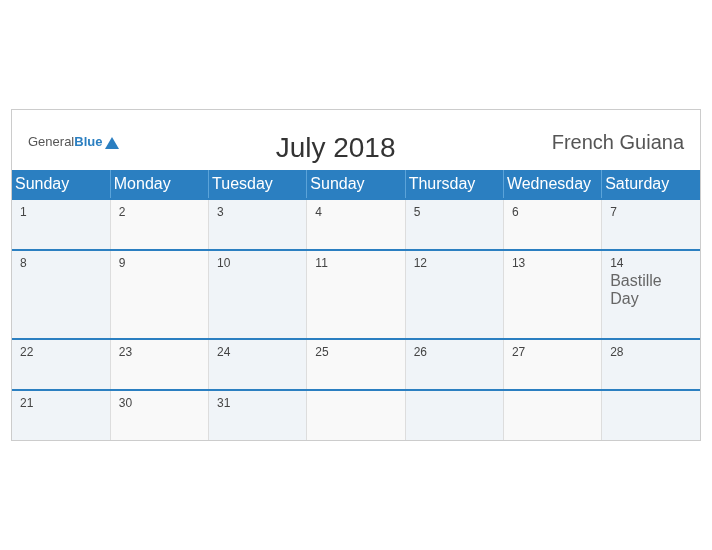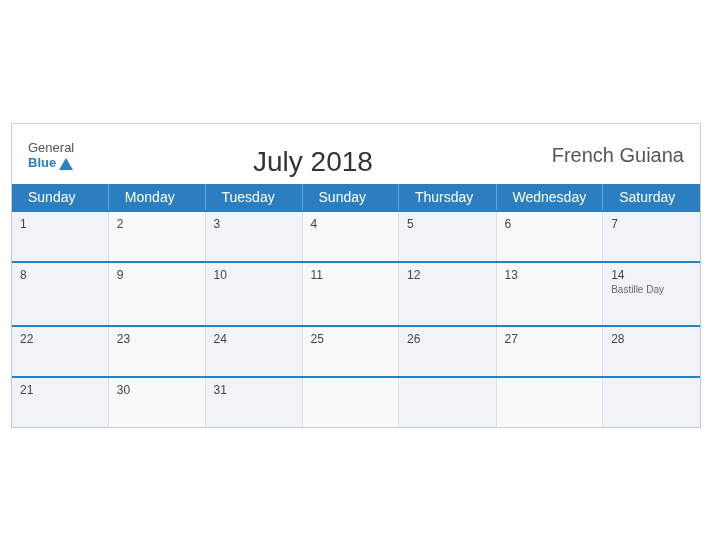--- a/index.html
+++ b/index.html
@@ -22,21 +22,21 @@
 
     .calendar-header {
       display: flex;
       align-items: center;
       justify-content: space-between;
       padding: 10px 16px 6px 16px;
     }
 
     .logo {
       display: flex;
-      flex-direction: column;
+      flex-direction: row;
       line-height: 1.1;
     }
 
     .logo-general {
       font-size: 13px;
       color: #555;
       font-weight: normal;
     }
 
     .logo-blue {
@@ -75,23 +75,23 @@
       width: 100%;
       border-collapse: collapse;
     }
 
     .calendar-grid thead tr {
       background: #2b7fc1;
     }
 
     .calendar-grid thead th {
       color: #fff;
-      font-size: 14px;
+      font-size: 16px;
       font-weight: normal;
-      padding: 5px 16px;
+      padding: 5px 3px;
       text-align: left;
       border-right: 1px solid #5ba3d9;
     }
 
     .calendar-grid thead th:last-child {
       border-right: none;
     }
 
     .calendar-grid tbody tr {
       border-top: 2px solid #2b7fc1;
@@ -116,21 +116,21 @@
     }
 
     .day-number {
       display: block;
       font-size: 12px;
       color: #444;
     }
 
     .event-label {
       display: block;
-      font-size: 10px;
+      font-size: 16px;
       color: #666;
       margin-top: 2px;
     }
 
     .empty-cell {
       background: #f9f9f9;
     }
   </style>
 </head>
 <body>

